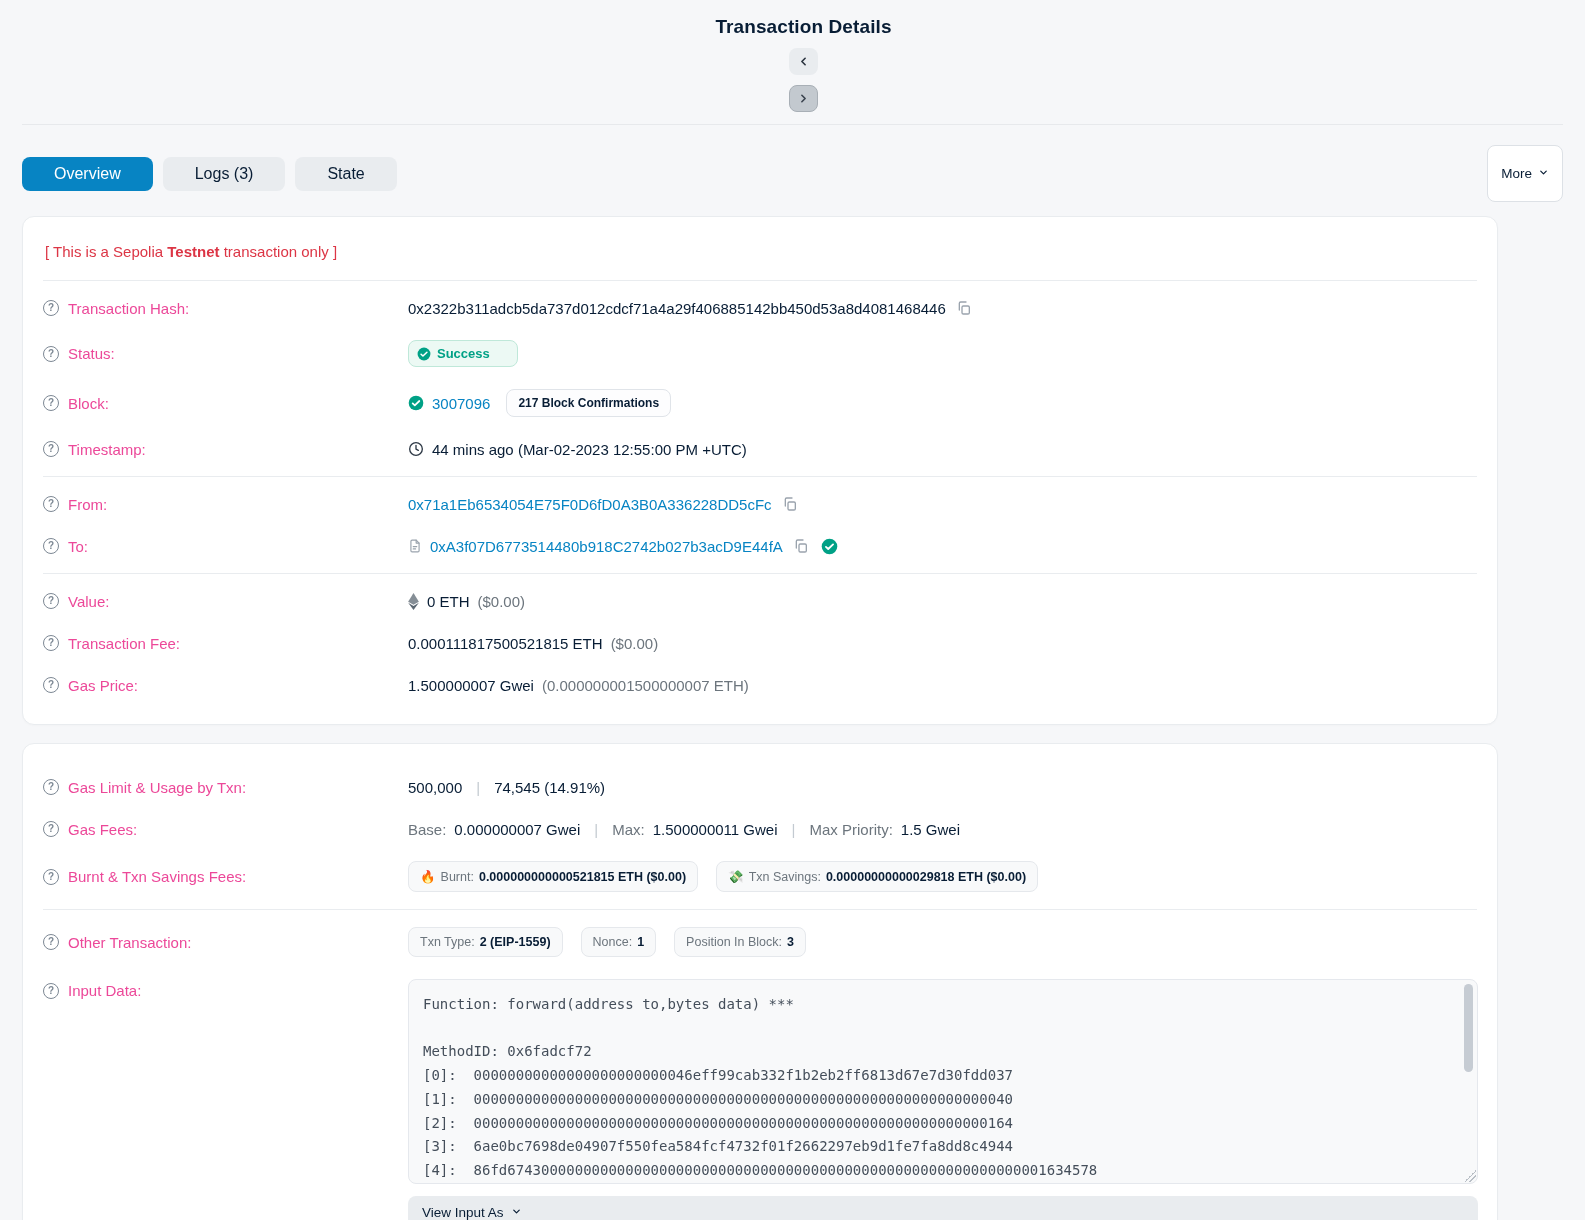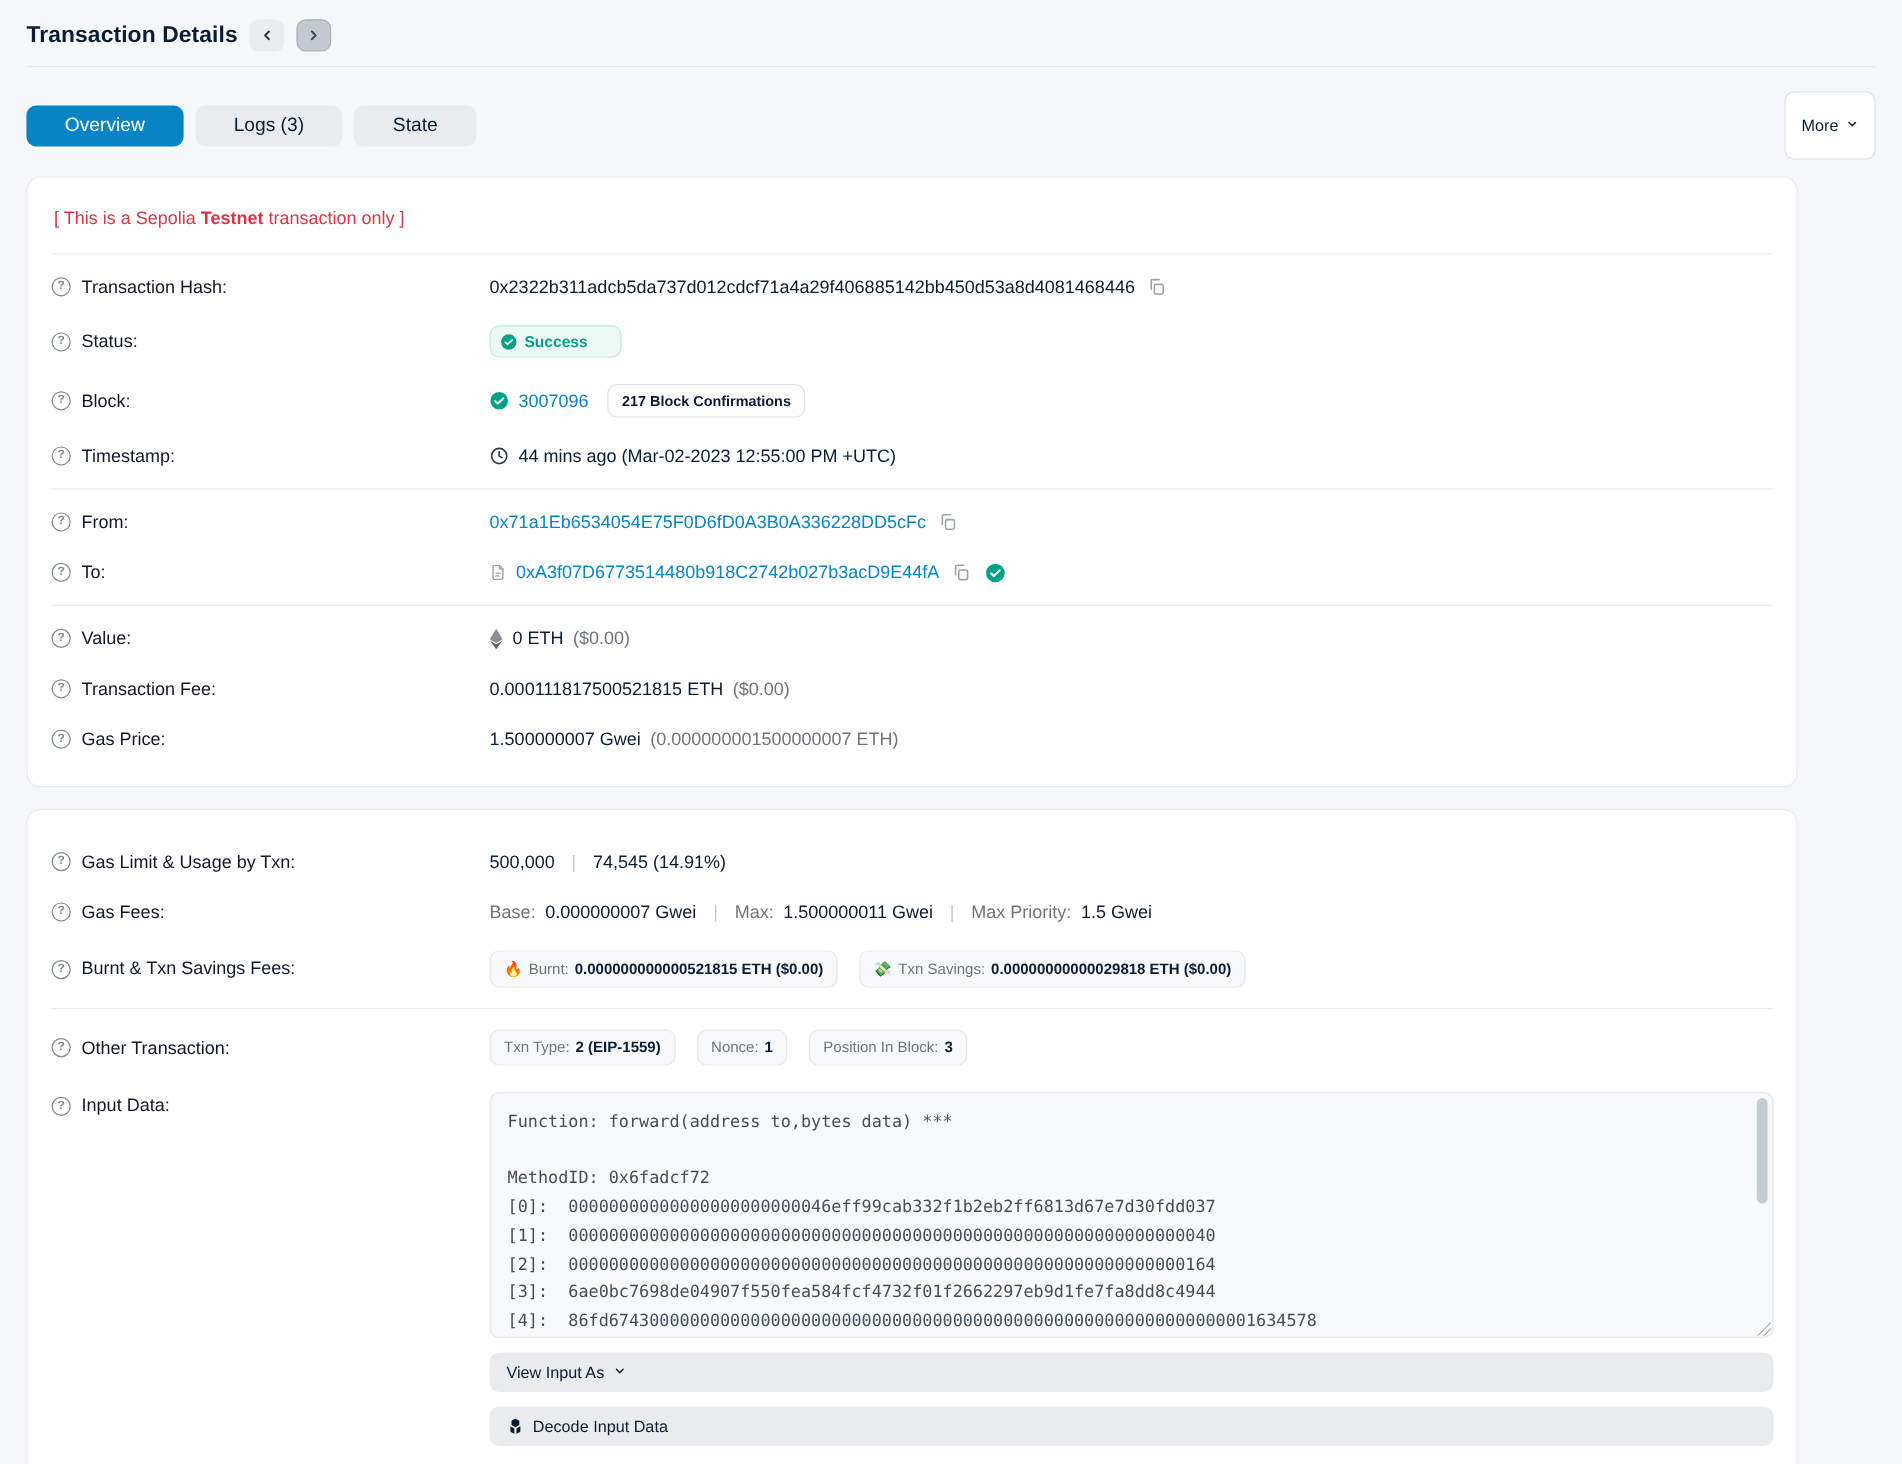--- a/index.html
+++ b/index.html
@@ -1,20 +1,20 @@
 <!DOCTYPE html>
 <html><head>
 <meta charset="utf-8">
 <style>
   * { margin:0; padding:0; box-sizing:border-box; }
   html,body { width:1585px; height:1220px; background:#f6f7f9; font-family:"Liberation Sans", sans-serif; color:#081d35; }
   .wrap { padding:0; }
 
   
-  .page-header { display:flex; align-items:center; gap:10px; padding:16px 0 12px 22px; }
+  .page-header { display:flex; align-items:center; gap:10px; padding:16px 0 12px 22px;flex-direction:column; }
   .page-title { font-size:19px; font-weight:700; color:#081d35; letter-spacing:.1px; }
   .nav-btn { width:29px; height:27px; border-radius:8px; display:flex; align-items:center; justify-content:center; cursor:pointer; border:1px solid transparent; }
   .nav-btn.prev { background:#e9ecef; }
   .nav-btn.next { background:#c3c9cf; border-color:#a8afb6; }
   .nav-btn svg { display:block; }
   .header-rule { height:1px; background:#e7e9ec; margin:0 22px 0 22px; width:1541px; }
 
   
   .tabs-row { display:flex; align-items:center; padding:20px 22px 14px 22px; }
   .tabs { display:flex; gap:10px; }
@@ -26,21 +26,21 @@
   
   .card { background:#fff; border:1px solid #e9ecef; border-radius:12px; width:1476px; margin:0 0 18px 22px; padding:18px 20px; box-shadow:0 1px 2px rgba(16,24,40,.02); }
 
   .note { color:#dc3545; font-size:15px; padding:8px 0 14px 2px; }
   .note b { font-weight:700; }
 
   .divider { height:1px; background:#e9ecef; margin:6px 0; }
 
   .row { display:flex; align-items:center; padding:11px 0; min-height:42px; }
   .row.top { align-items:flex-start; }
-  .row-label { width:365px; flex:0 0 365px; display:flex; align-items:center; gap:9px; font-size:15px; color:#0f172a; }
+  .row-label { width:365px; flex:0 0 365px; display:flex; align-items:center; gap:9px; font-size:15px; color:#ec4899; }
   .row-value { display:flex; align-items:center; gap:8px; font-size:15px; color:#081d35; flex-wrap:wrap; }
 
   .qicon { width:16px; height:16px; flex:0 0 16px; border:1.4px solid #7d8894; border-radius:50%; display:inline-flex; align-items:center; justify-content:center; font-size:10px; font-weight:700; color:#7d8894; line-height:1; }
   .qicon::before { content:"?"; }
 
   .muted { color:#6c757d; }
   .pipe { color:#c3cad1; padding:0 6px; }
   .link { color:#0784c3; text-decoration:none; cursor:pointer; }
   .copy-btn { display:inline-flex; cursor:pointer; margin-left:2px; }
 

